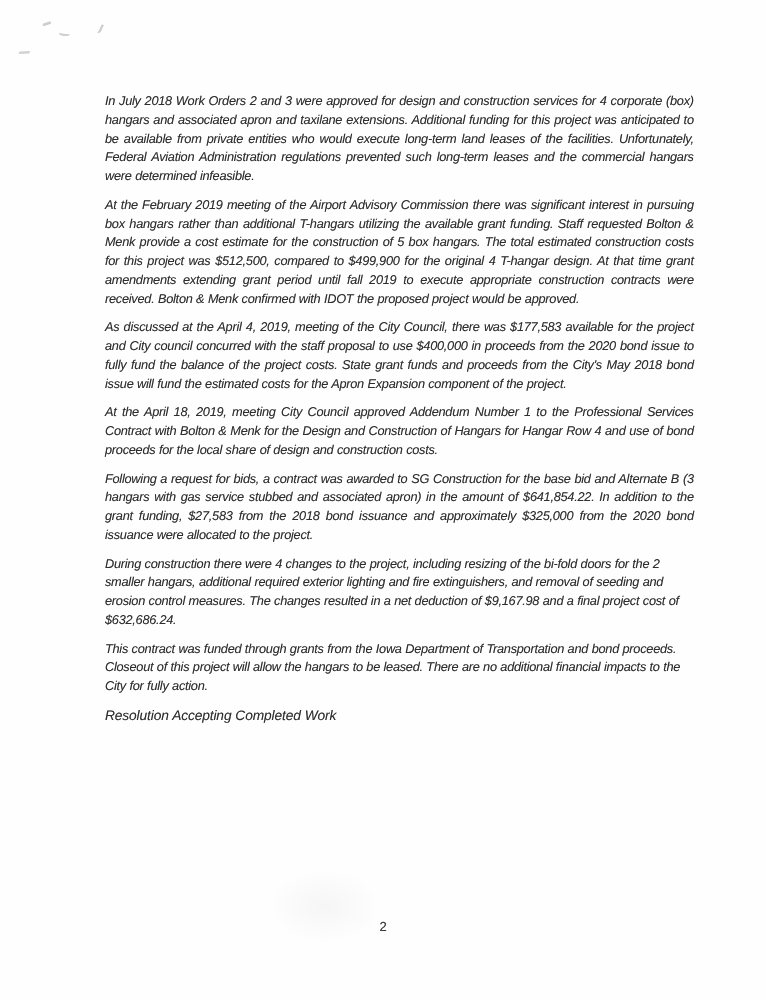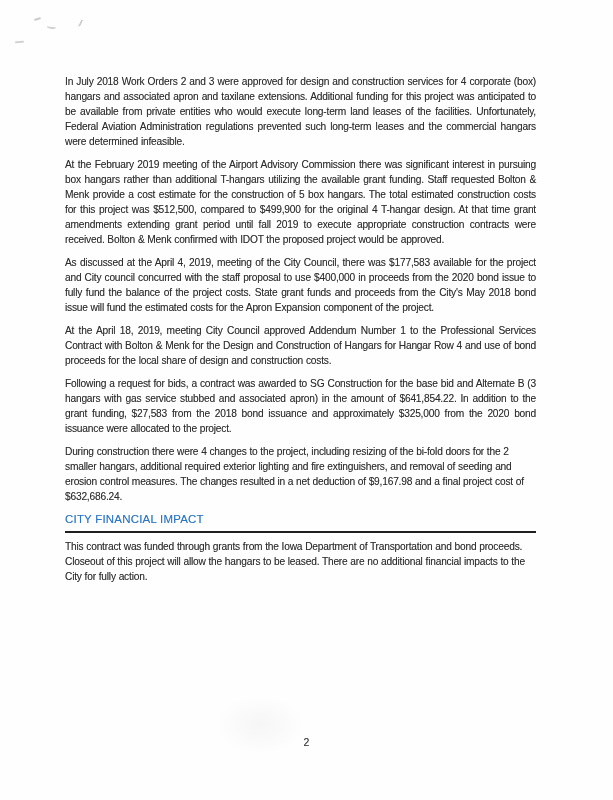--- a/index.html
+++ b/index.html
@@ -6,22 +6,23 @@
   .page{
     position:relative;
     width:613px;height:800px;
     background:var(--paper,#fefefe);
     overflow:hidden;
     font-family:"Liberation Sans", sans-serif;
     color:var(--body_text,#2e2e2e);
   }
   .content{
     position:absolute;
-    left:65px;top:74px;width:471px;
+    left:84px;top:74px;width:471px;
     text-shadow:0 0 0.5px rgba(40,40,40,0.4);
+    font-style:italic;
   }
   .content p{
     margin:0 0 8px 0;
     font-size:10.2px;
     line-height:15px;
     letter-spacing:-0.2px;
     word-spacing:0.2px;
   }
   p.just{text-align:justify;}
   h2.section{
@@ -71,19 +72,19 @@
   <span class="smudge"></span>
 
   <div class="content">
     <p class="just">In July 2018 Work Orders 2 and 3 were approved for design and construction services for 4 corporate (box) hangars and associated apron and taxilane extensions. Additional funding for this project was anticipated to be available from private entities who would execute long-term land leases of the facilities. Unfortunately, Federal Aviation Administration regulations prevented such long-term leases and the commercial hangars were determined infeasible.</p>
     <p class="just">At the February 2019 meeting of the Airport Advisory Commission there was significant interest in pursuing box hangars rather than additional T-hangars utilizing the available grant funding. Staff requested Bolton &amp; Menk provide a cost estimate for the construction of 5 box hangars. The total estimated construction costs for this project was $512,500, compared to $499,900 for the original 4 T-hangar design. At that time grant amendments extending grant period until fall 2019 to execute appropriate construction contracts were received. Bolton &amp; Menk confirmed with IDOT the proposed project would be approved.</p>
     <p class="just">As discussed at the April 4, 2019, meeting of the City Council, there was $177,583 available for the project and City council concurred with the staff proposal to use $400,000 in proceeds from the 2020 bond issue to fully fund the balance of the project costs. State grant funds and proceeds from the City's May 2018 bond issue will fund the estimated costs for the Apron Expansion component of the project.</p>
     <p class="just">At the April 18, 2019, meeting City Council approved Addendum Number 1 to the Professional Services Contract with Bolton &amp; Menk for the Design and Construction of Hangars for Hangar Row 4 and use of bond proceeds for the local share of design and construction costs.</p>
     <p class="just">Following a request for bids, a contract was awarded to SG Construction for the base bid and Alternate B (3 hangars with gas service stubbed and associated apron) in the amount of $641,854.22.  In addition to the grant funding, $27,583 from the 2018 bond issuance and approximately $325,000 from the 2020 bond issuance were allocated to the project.</p>
     <p>During construction there were 4 changes to the project, including resizing of the bi-fold doors for the 2 smaller hangars, additional required exterior lighting and fire extinguishers, and removal of seeding and erosion control measures. The changes resulted in a net deduction of $9,167.98 and a final project cost of $632,686.24.</p>
 
-    <h2 class="section">CITY FINANCIAL IMPACT</h2>
     <p>This contract was funded through grants from the Iowa Department of Transportation and bond proceeds. Closeout of this project will allow the hangars to be leased. There are no additional financial impacts to the City for fully action.</p>
 
+    <p class="attachment">Resolution Accepting Completed Work</p>
   </div>
 
   <div class="page-number">2</div>
 </div>
 
 </body></html>

